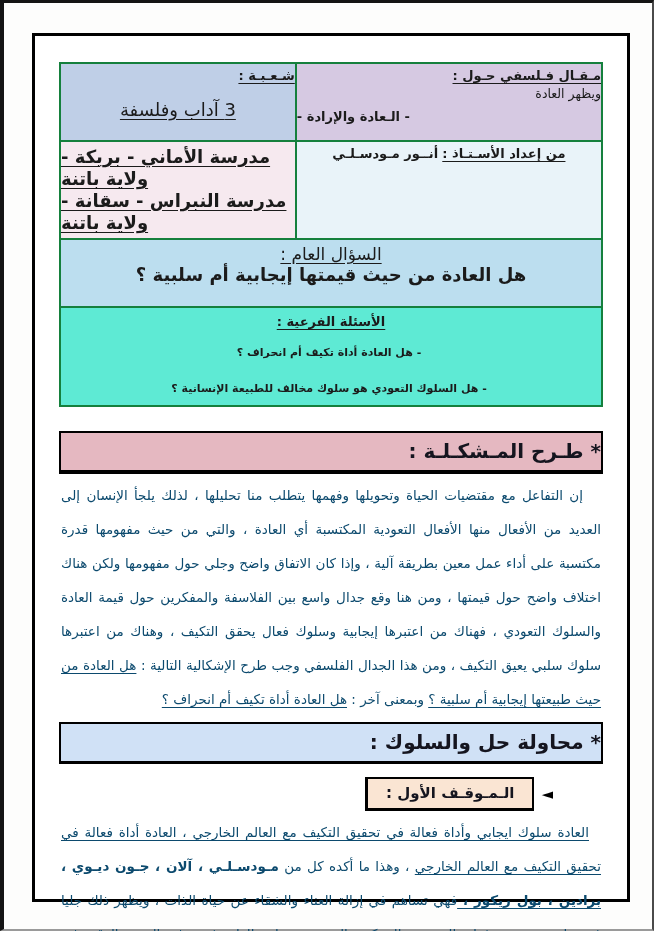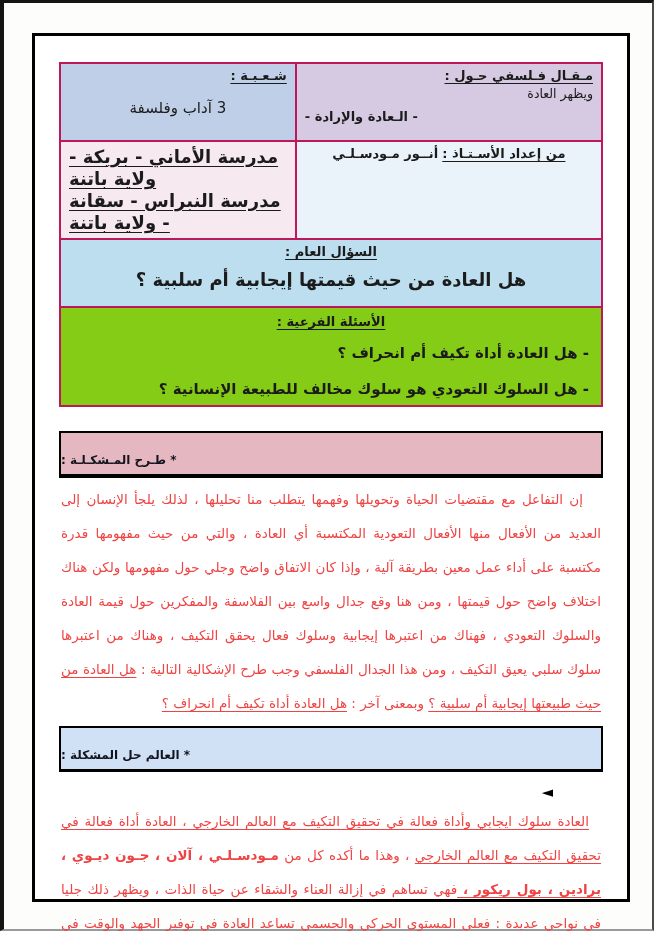--- a/index.html
+++ b/index.html
@@ -29,64 +29,64 @@
     padding:26px 24px 0;
     background:#fff;
   }
   
   table.hdr{
     width:100%;
     border-collapse:collapse;
     direction:rtl;
   }
   table.hdr td{
-    border:2px solid #be185d;
-    padding:4px 8px;
+    border:2px solid #15803d;
+    padding:4px 0;
     vertical-align:top;
     box-sizing:border-box;
   }
   td.topic-cell{background:#d6c9e2;width:56.5%;height:78px;}
   td.branch-cell{background:#bfcfe7;height:78px;}
   td.author-cell{background:#e9f3f9;height:56px;vertical-align:middle;}
   td.schools-cell{background:#f6e9ef;height:56px;vertical-align:middle;}
   td.gq-cell{background:#bcdeef;height:68px;text-align:center;vertical-align:middle;}
-  td.sq-cell{background:#84cc16;height:80px;}
+  td.sq-cell{background:#5eead4;height:80px;}
   .b{font-weight:bold;}
   .u{text-decoration:underline;text-underline-offset:3px;}
   .cell-title{font-size:13px;font-weight:bold;text-decoration:underline;text-underline-offset:3px;}
   .topic-line1{font-size:12.5px;margin-top:3px;}
   .topic-line2{font-size:13px;font-weight:bold;text-align:left;margin-top:8px;}
-  .branch-value{font-size:15px;text-align:center;margin-top:16px;text-underline-offset:3px;}
+  .branch-value{font-size:18px;text-align:center;margin-top:16px;text-decoration:underline;text-underline-offset:3px;}
   .school-line{font-size:18px;font-weight:bold;text-align:left;text-decoration:underline;text-underline-offset:3px;line-height:22px;}
   .author-line{font-size:13px;text-align:center;}
-  .gq-title{font-size:13px;font-weight:bold;text-decoration:underline;text-underline-offset:3px;margin-bottom:10px;}
+  .gq-title{font-size:17px;font-weight:normal;text-decoration:underline;text-underline-offset:3px;margin-bottom:0;}
   .gq-text{font-size:18px;font-weight:bold;}
   .sq-title{font-size:13px;font-weight:bold;text-decoration:underline;text-underline-offset:3px;text-align:center;margin:2px 0 10px;}
-  .sq-item{font-size:15px;font-weight:bold;text-align:right;line-height:24px;padding-right:4px;margin-top:12px;}
+  .sq-item{font-size:11px;font-weight:bold;text-align:center;line-height:24px;padding-right:4px;margin-top:12px;}
   
   .banner{
     border:2px solid #000;
     border-bottom-width:4px;
-    text-align:left;
+    text-align:right;
     font-weight:bold;
-    font-size:12px;
+    font-size:20px;
     color:#15151f;
-    padding:20px 0 7px;
+    padding:6px 0 7px;
     box-sizing:border-box;
   }
   .banner.pink{background:#e5b8c1;margin-top:24px;}
   .banner.blue{background:#d0e1f6;border-bottom-width:3px;margin-top:6px;}
   
   .para{
     direction:rtl;
     text-align:justify;
     font-size:13.5px;
     line-height:34px;
     margin:4px 2px 0;
-    color:#ef4444;
+    color:#0c4a6e;
   }
   .para.first{text-indent:18px;}
   
   .pos-row{
     direction:rtl;
     display:flex;
     align-items:center;
     margin:13px 50px 0 0;
     gap:7px;
   }
@@ -148,24 +148,25 @@
       </tr>
     </tbody>
       </table>
 
     <div class="banner pink">* طـرح المـشكـلـة :</div>
 
     <p class="para first">
       <span>إن التفاعل مع مقتضيات الحياة وتحويلها وفهمها يتطلب منا تحليلها ، لذلك يلجأ الإنسان إلى العديد من الأفعال منها الأفعال التعودية المكتسبة أي العادة ، والتي من حيث مفهومها قدرة مكتسبة على أداء عمل معين بطريقة آلية ، وإذا كان الاتفاق واضح وجلي حول مفهومها ولكن هناك اختلاف واضح حول قيمتها ، ومن هنا وقع جدال واسع بين الفلاسفة والمفكرين حول قيمة العادة والسلوك التعودي ، فهناك من اعتبرها إيجابية وسلوك فعال يحقق التكيف ، وهناك من اعتبرها سلوك سلبي يعيق التكيف ، ومن هذا الجدال الفلسفي وجب طرح الإشكالية التالية : </span><span class="u">هل العادة من حيث طبيعتها إيجابية أم سلبية ؟</span><span> وبمعنى آخر : </span><span class="u">هل العادة أداة تكيف أم انحراف ؟</span>
     </p>
 
-    <div class="banner blue">* العالم حل المشكلة :</div>
+    <div class="banner blue">* محاولة حل والسلوك :</div>
 
     <div class="pos-row">
       <span class="pos-arrow">◄</span>
+      <span class="pos-box">الـمـوقـف الأول :</span>
     </div>
 
     <p class="para" style="text-indent:12px;">
       <span class="u">العادة سلوك ايجابي وأداة فعالة في تحقيق التكيف مع العالم الخارجي ، العادة أداة فعالة في تحقيق التكيف مع العالم الخارجي</span><span> ، وهذا ما أكده كل من </span><span class="b">مـودسـلـي ، آلان ، جـون ديـوي ، </span><span class="b u">برادين ، بول ريكور ، </span><span>فهي تساهم في إزالة العناء والشقاء عن حياة الذات ، ويظهر ذلك جليا في نواحي عديدة : فعلى المستوى الحركي والجسمي تساعد العادة في توفير الجهد والوقت في أداء</span>
     </p>
 
   </div>
 </div>
 
 </body></html>

